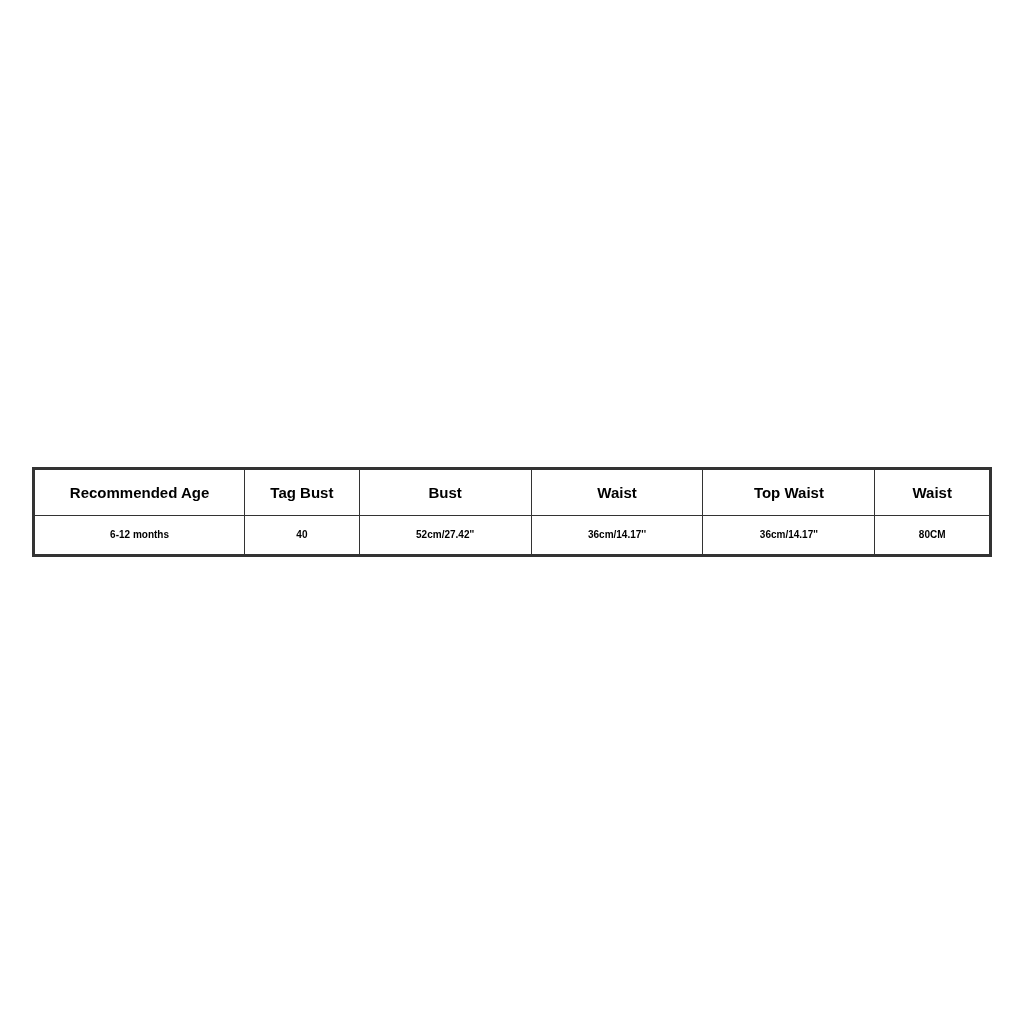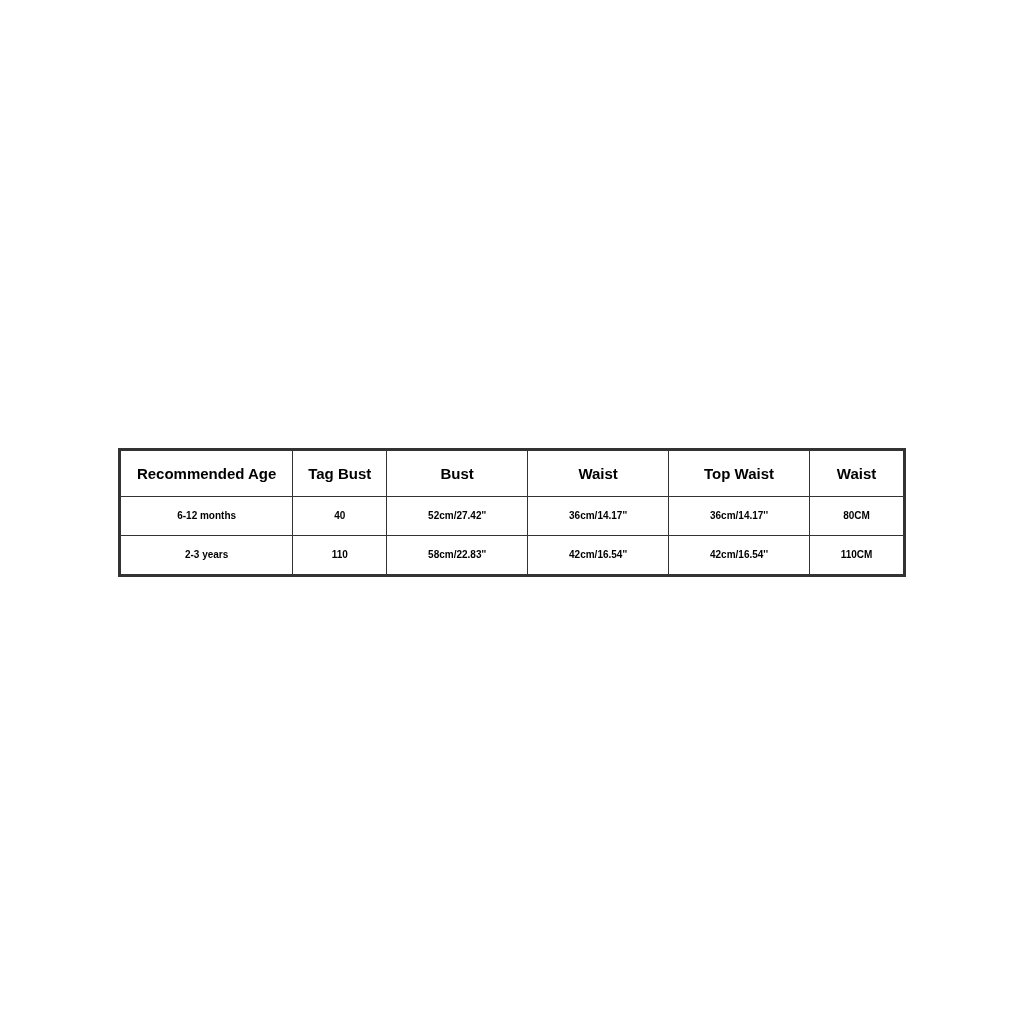--- a/index.html
+++ b/index.html
@@ -12,21 +12,21 @@
       width: 1024px;
       height: 1024px;
       background-color: #ffffff;
       display: flex;
       align-items: center;
       justify-content: center;
       font-family: Arial, sans-serif;
     }
 
     .table-container {
-      width: 788px;
+      width: 960px;
       border: 2px solid #333;
     }
 
     table {
       width: 100%;
       border-collapse: collapse;
       table-layout: fixed;
     }
 
     th, td {
@@ -80,23 +80,15 @@
     </thead>
     <tbody id="table-body">
     <tr>
           <td>6-12 months</td>
           <td>40</td>
           <td>52cm/27.42''</td>
           <td>36cm/14.17''</td>
           <td>36cm/14.17''</td>
           <td>80CM</td>
         </tr>
-        <tr>
-          <td>2-3 years</td>
-          <td>110</td>
-          <td>58cm/22.83''</td>
-          <td>42cm/16.54''</td>
-          <td>42cm/16.54''</td>
-          <td>110CM</td>
-        </tr>
       </tbody>
   </table>
 </div>
 
 </body></html>

